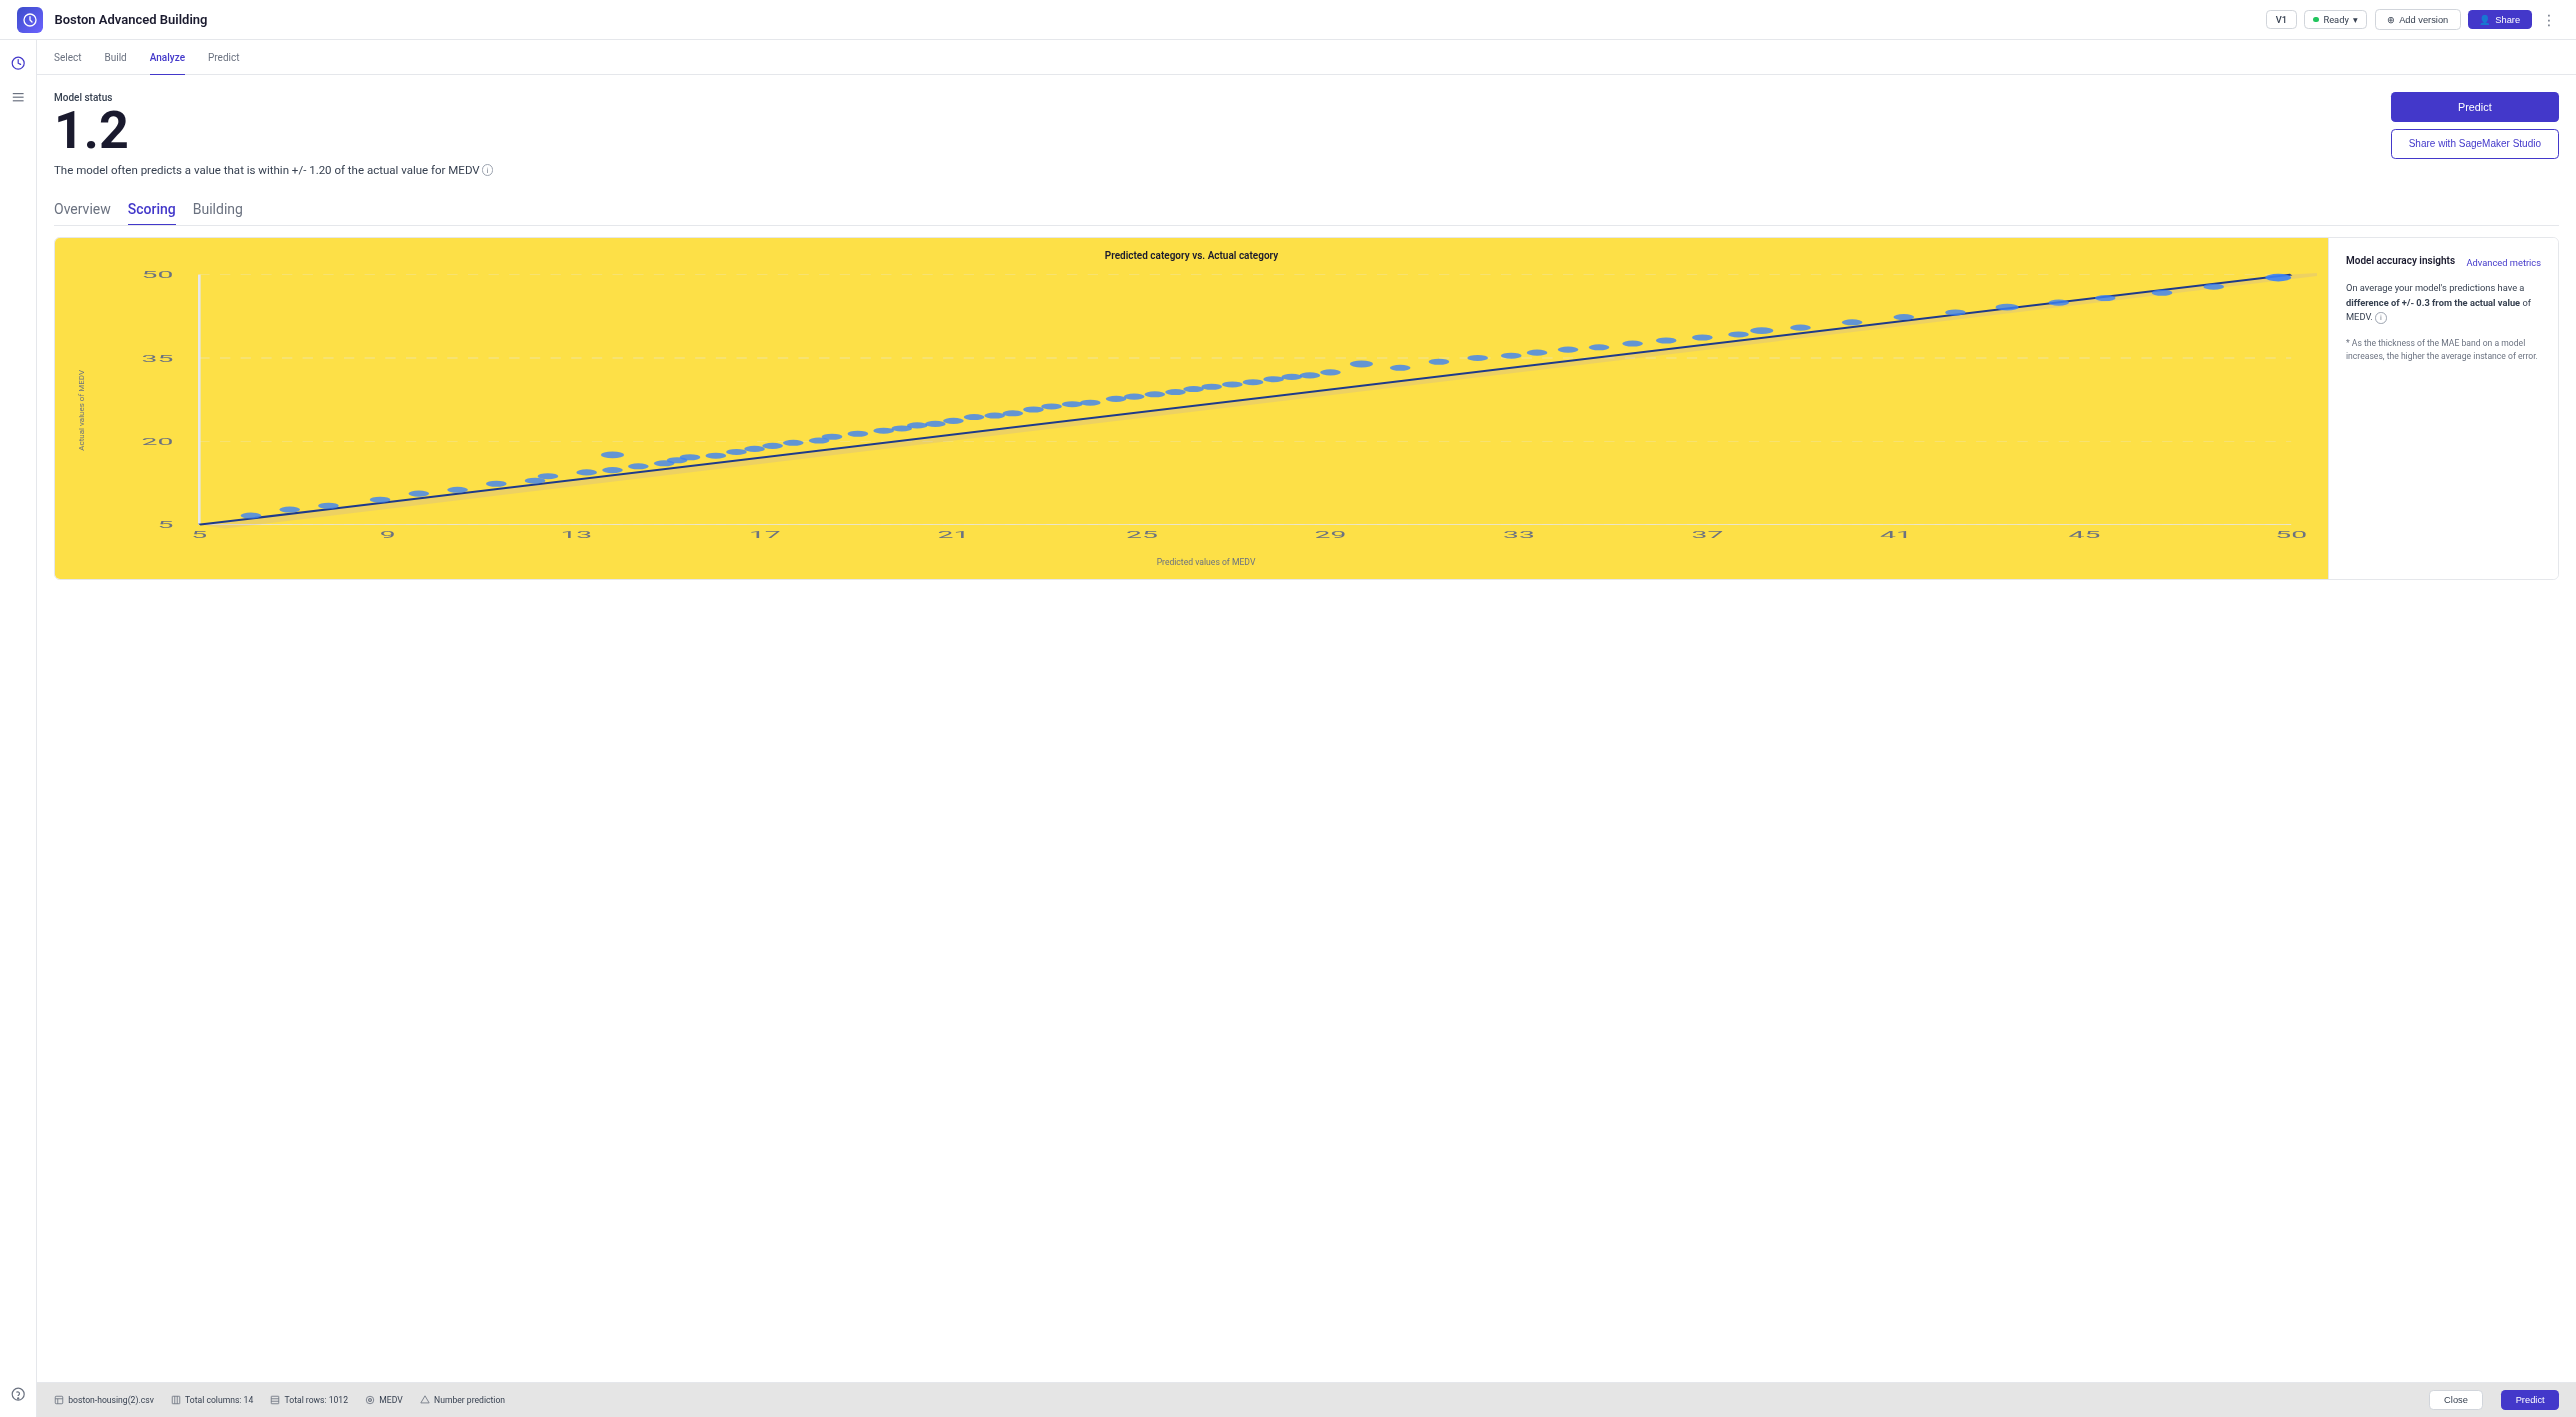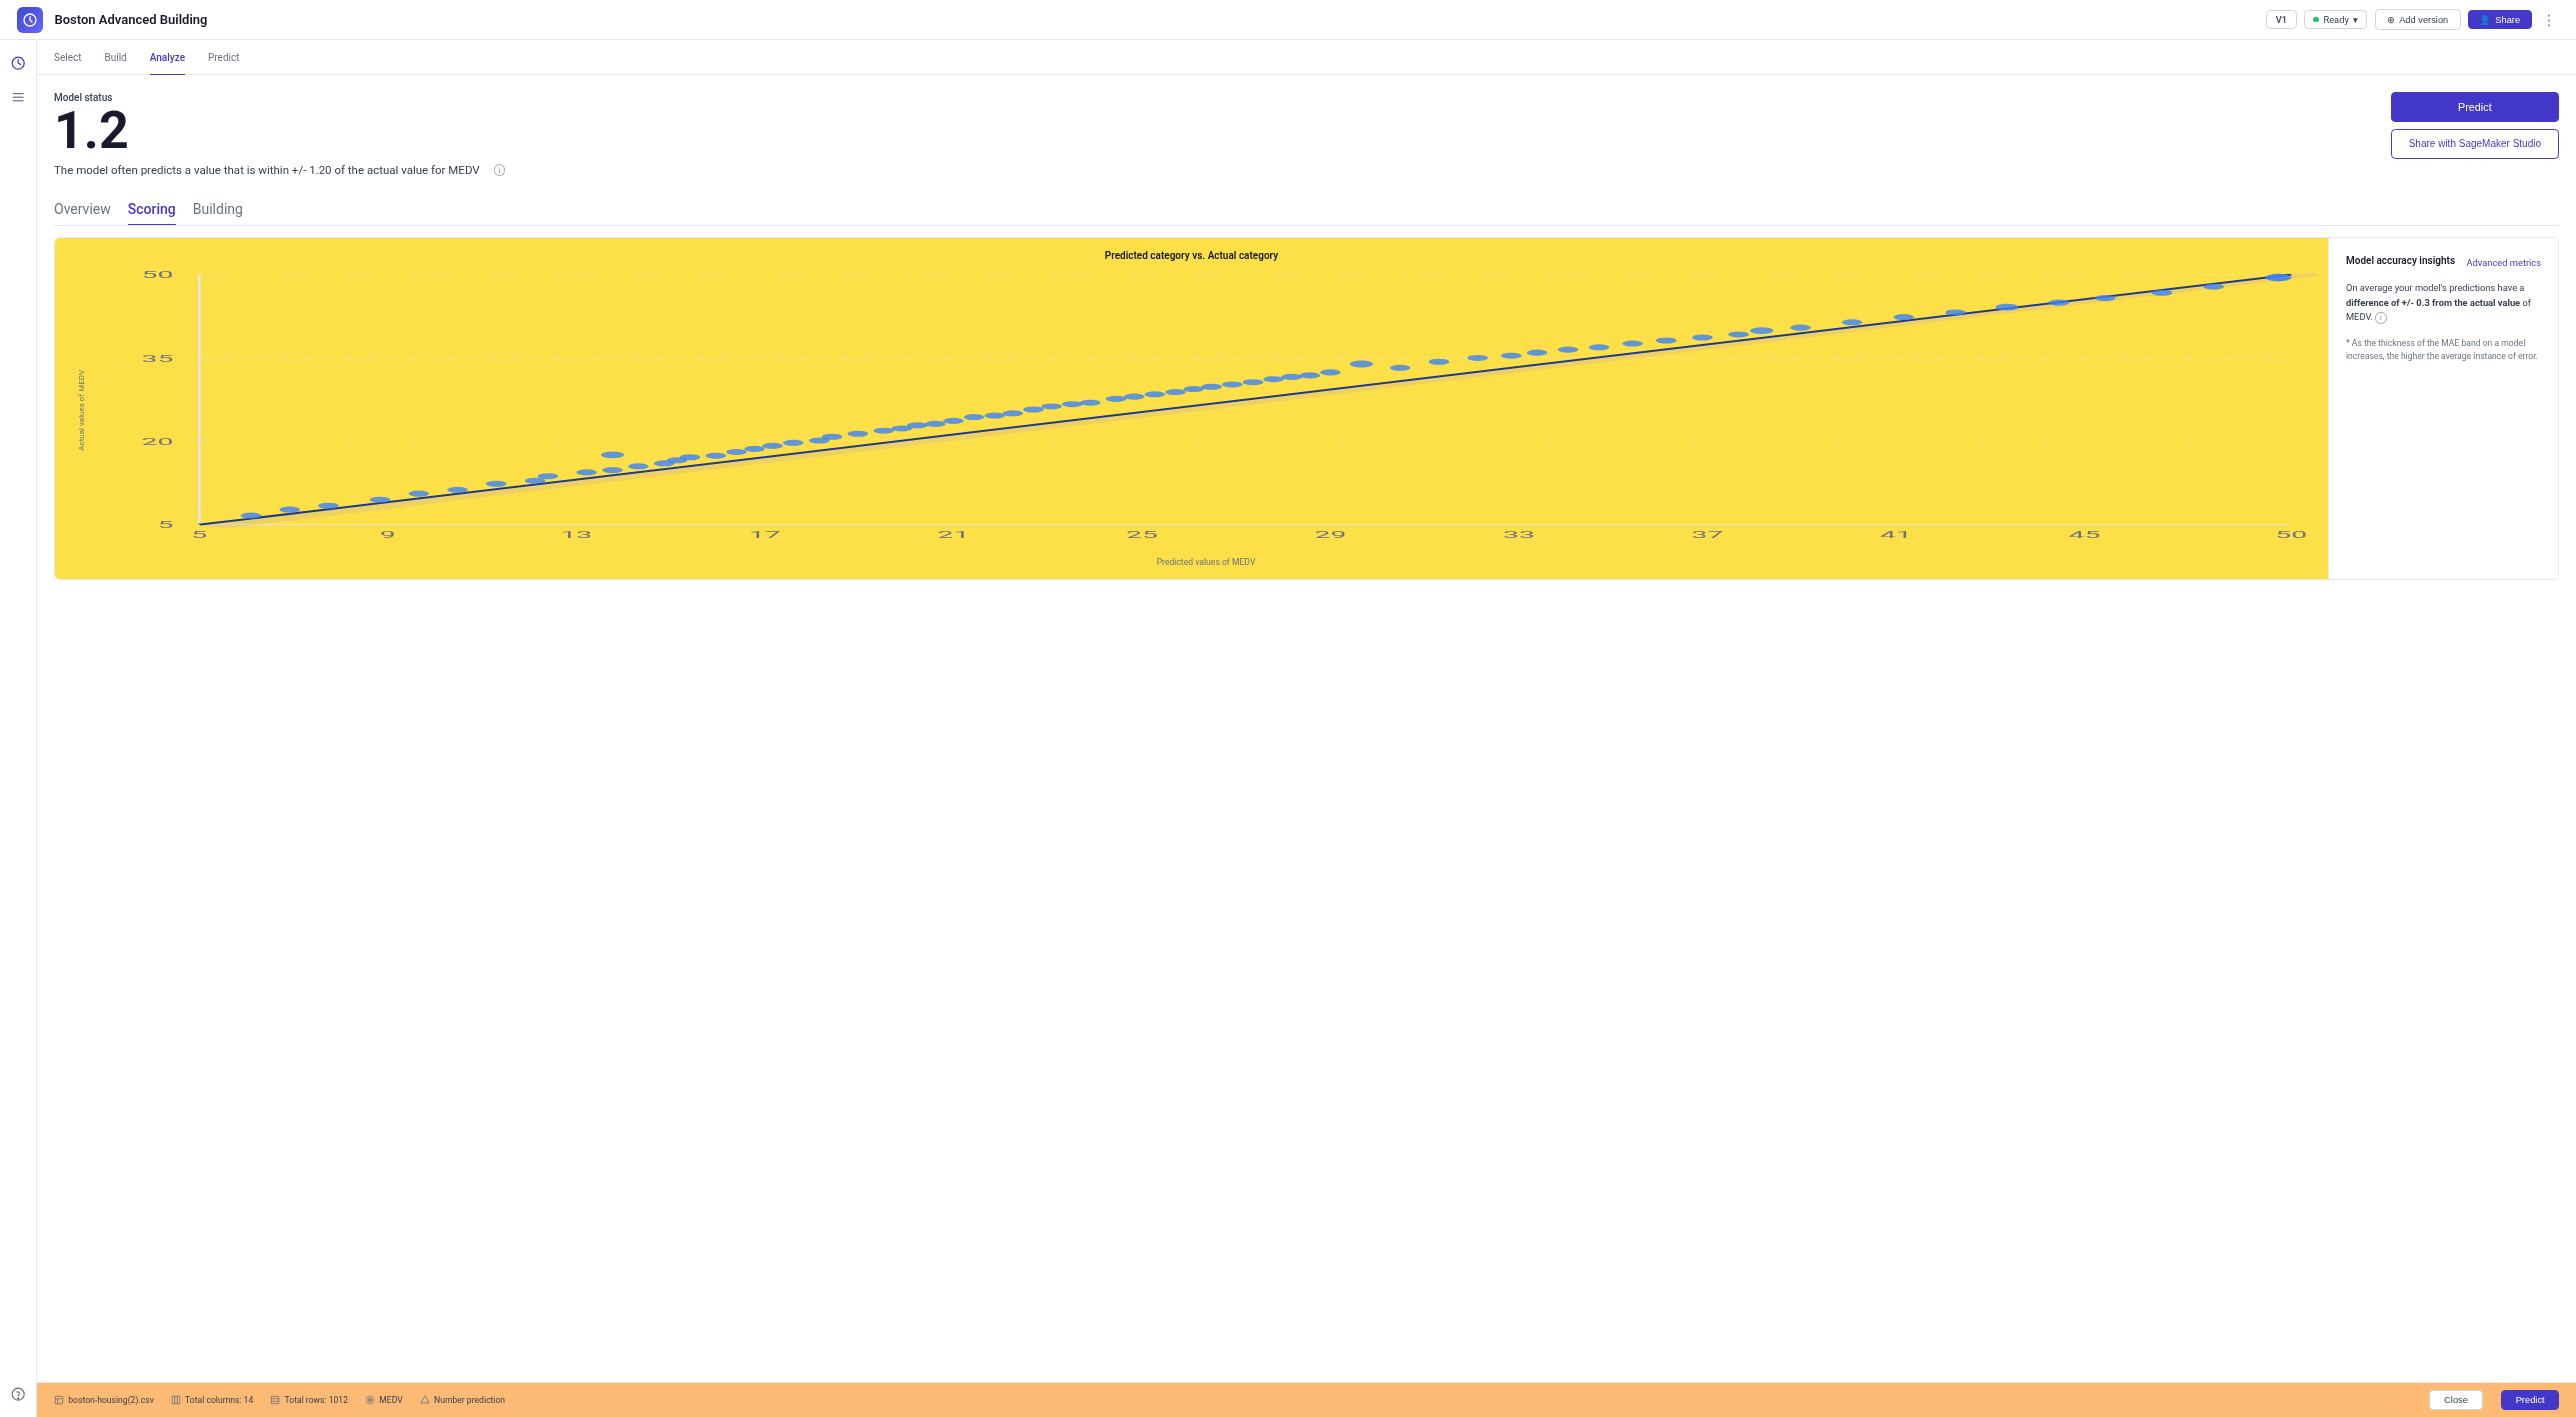--- a/index.html
+++ b/index.html
@@ -61,21 +61,21 @@
       margin-bottom: -0.7px;
     }
     .tab-item.active { color: #4338ca; border-bottom-color: #4338ca; font-weight: 500; }
 
     
     .content-area { flex: 1; overflow-y: auto; padding: 17px; position: relative; }
 
     
     .model-status-label { font-size: 10px; color: #374151; font-weight: 500; margin-bottom: 2px; }
     .model-score { font-size: 52px; font-weight: 700; color: #1a1a2e; line-height: 1; margin-bottom: 5.8px; }
-    .model-description { font-size: 11.5px; color: #374151; margin-bottom: 17px; display: flex; align-items: center; gap: 14px; }
+    .model-description { font-size: 11.5px; color: #374151; margin-bottom: 17px; display: flex; align-items: center; gap: 2px; }
 
     
     .right-actions { position: absolute; top: 17px; right: 17px; display: flex; flex-direction: column; gap: 7.2px; }
     .predict-main-btn {
       background: #4338ca; color: #fff; border: none; border-radius: 4.3px;
       padding: 8.6px 35px; font-size: 10.8px; font-weight: 500; cursor: pointer; min-width: 158px;
     }
     .sagemaker-btn {
       background: #fff; color: #4338ca; border: 0.7px solid #4338ca; border-radius: 4.3px;
       padding: 8.6px 17px; font-size: 10px; font-weight: 500; cursor: pointer; min-width: 158px;
@@ -98,21 +98,21 @@
     .insights-panel { width: 230px; flex-shrink: 0; border-left: 0.7px solid #e5e7eb; padding: 17px; background: #fff; }
     .insights-title { font-size: 10px; font-weight: 600; color: #1a1a2e; margin-bottom: 2.9px; }
     .advanced-metrics-link { color: #4338ca; font-size: 9.3px; cursor: pointer; }
     .insights-header { display: flex; justify-content: space-between; align-items: center; margin-bottom: 11.5px; }
     .insights-text { font-size: 9.3px; color: #374151; line-height: 1.6; margin-bottom: 11.5px; }
     .insights-note { font-size: 8.6px; color: #6b7280; line-height: 1.5; }
 
     
     .bottom-bar {
       display: flex; align-items: center; height: 35px; border-top: 0.7px solid #e5e7eb;
-      padding: 0 17px; gap: 17px; flex-shrink: 0; background: #fdba74;
+      padding: 0 17px; gap: 17px; flex-shrink: 0; background: #e5e5e5;
     }
     .bottom-info { display: flex; align-items: center; gap: 17px; flex: 1; }
     .bottom-item { display: flex; align-items: center; gap: 4.3px; font-size: 8.6px; color: #374151; }
     .bottom-actions { display: flex; gap: 18px; }
     .close-btn {
       border: 0.7px solid #d1d5db; background: #fff; color: #374151; border-radius: 4.3px;
       padding: 4.3px 14.4px; font-size: 9.3px; cursor: pointer;
     }
     .predict-bottom-btn {
       background: #4338ca; color: #fff; border: none; border-radius: 4.3px;

